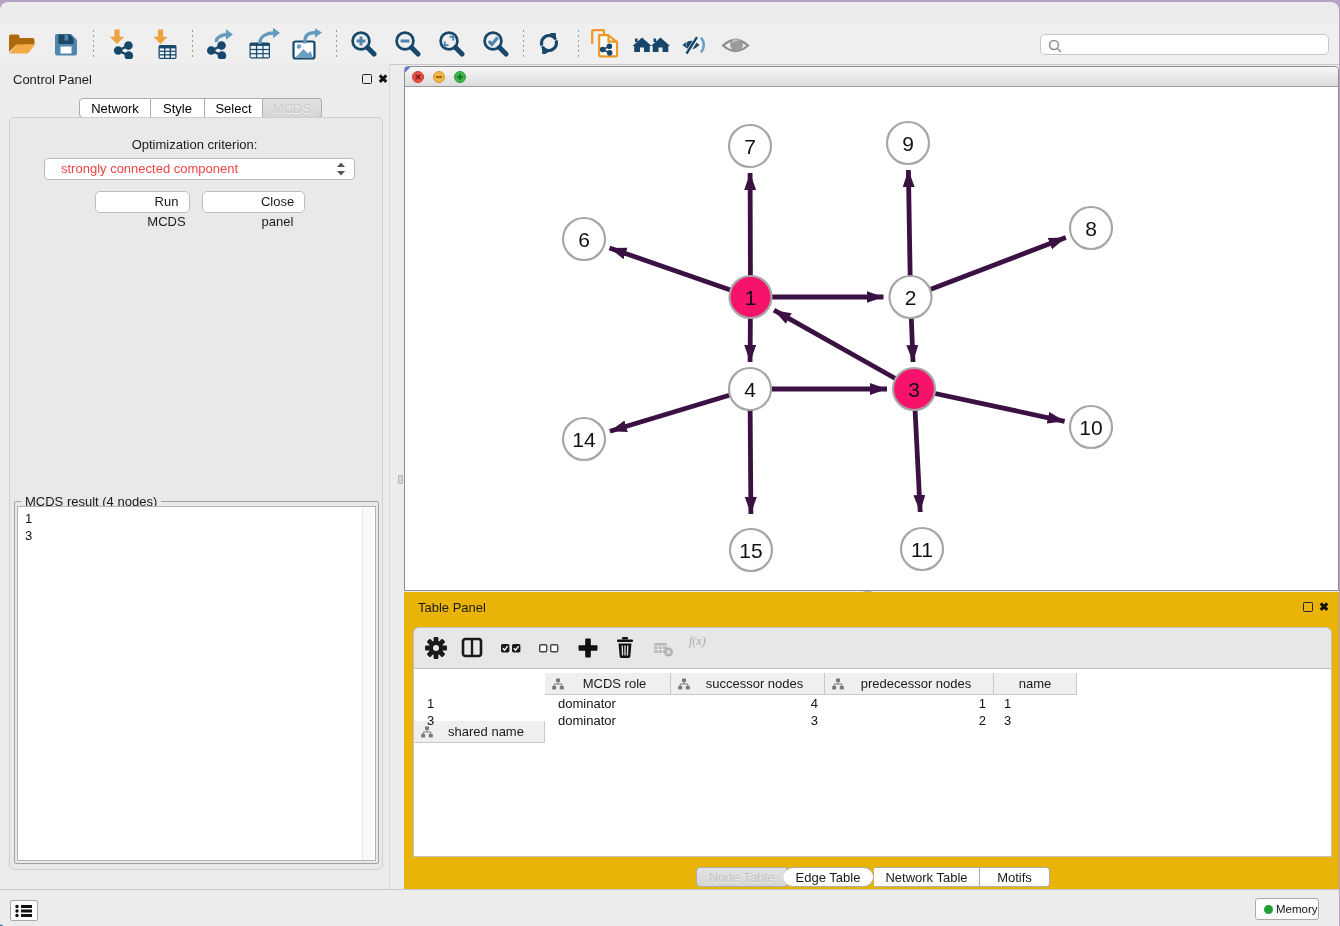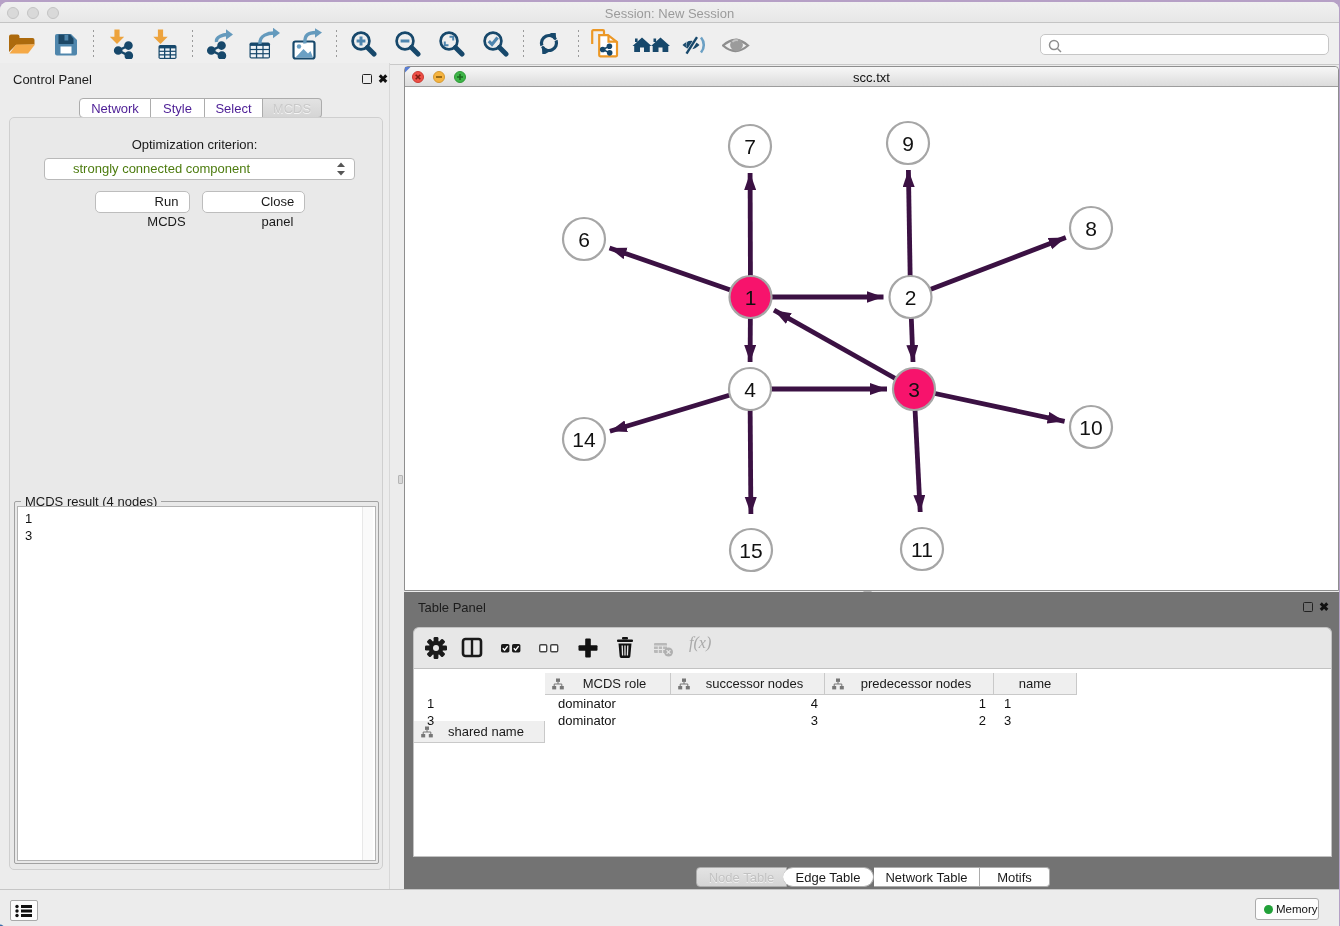--- a/index.html
+++ b/index.html
@@ -24,28 +24,28 @@
 #searchbox { position:absolute; left:1040px; top:11px; width:289px; height:21px;
   background:#fff; border:1px solid #c6c6c6; border-radius:5px; }
 
 #cpanel { position:absolute; left:0; top:61px; width:390px; height:826px; background:#ececec;
   border-right:1px solid #d8d8d8; }
 #cpanel-hdr { position:absolute; left:13px; top:9px; font-size:13px; color:#1c1c1c; }
 .wicon-float { position:absolute; width:10px; height:10px; border:1.5px solid #222; border-radius:1.5px; }
 .wicon-x { position:absolute; font-size:12px; font-weight:bold; color:#111; line-height:1; }
 #cp-tabs { position:absolute; left:79px; top:35px; height:20px; font-size:13px; }
 .cptab { position:absolute; top:0; height:20px; line-height:19px; text-align:center;
-  background:#fff; border:1px solid #acacac; color:#4c1d95; }
+  background:#fff; border:1px solid #acacac; color:#000000; }
 #cp-tabpanel { position:absolute; left:9px; top:54px; width:374px; height:753px;
   background:#e9e9e9; border:1px solid #cfcfcf; border-radius:5px; }
 #opt-label { position:absolute; left:0; top:74px; width:100%; text-align:center;
   font-size:13px; color:#1a1a1a; }
 #opt-select { position:absolute; left:44px; top:95px; width:311px; height:22px;
   background:#fff; border:1px solid #b9b9b9; border-radius:4px;
-  font-size:13px; color:#4d7c0f; line-height:20px; padding-left:28px; }
+  font-size:13px; color:#ef4444; line-height:20px; padding-left:16px; }
 .btn { position:absolute; height:22px; background:#fff; border:1px solid #bdbdbd;
   border-radius:5px; font-size:13px; color:#1a1a1a; text-align:center; line-height:20px;padding-left:48px; }
 
 #grp { position:absolute; left:14px; top:438px; width:365px; height:363px;
   border:1px solid #a2a2a2; border-radius:2px; }
 #grp-legend { position:absolute; left:6px; top:-8px; background:#e9e9e9;
   padding:0 4px; font-size:13px; color:#1a1a1a; }
 #grp-box { position:absolute; left:2px; top:4px; width:359px; height:355px;
   background:#fff; border:1px solid #b3b3b3; }
 #grp-box .scroll { position:absolute; right:2px; top:0px; width:11px; height:353px;
@@ -57,21 +57,21 @@
 #netwin-tb { position:absolute; left:0; top:0; width:100%; height:20px;
   background:linear-gradient(#f7f7f7,#dcdcdc); border-bottom:1px solid #9d9d9d;
   border-radius:4px 4px 0 0; }
 #netwin-tb .t1 { left:7px; top:4px; background:#ee4f46; border-color:#c93c35; }
 #netwin-tb .t2 { left:28px; top:4px; background:#f6b440; border-color:#d49a33; }
 #netwin-tb .t3 { left:49px; top:4px; background:#3eb548; border-color:#2f9a38; }
 #netwin-title { position:absolute; top:3px; left:0; width:100%; text-align:center;
   font-size:13px; color:#111; }
 #graph { position:absolute; left:-1px; top:20px; }
 
-#tpanel { position:absolute; left:404px; top:590px; width:936px; height:297px; background:#737373; }
+#tpanel { position:absolute; left:404px; top:590px; width:936px; height:297px; background:#eab308; }
 #tpanel-hdr { position:absolute; left:14px; top:8px; font-size:13px; color:#1c1c1c; }
 #ttool { position:absolute; left:9px; top:35px; width:919px; height:41px;
   background:#e7e7e7; border:1px solid #c2c2c2; border-radius:6px 6px 0 0; border-bottom:none; }
 #ttable { position:absolute; left:9px; top:76px; width:919px; height:189px;
   background:#fff; border:1px solid #c2c2c2; font-size:13px; color:#111; }
 .th { position:absolute; top:4px; height:22px; background:#efefef;
   border-right:1px solid #c9c9c9; border-bottom:1px solid #c9c9c9; text-align:center;
   font-size:13px; color:#1a1a1a; line-height:22px; }
 .td { position:absolute; font-size:13px; color:#111; }
 
@@ -85,26 +85,20 @@
   border:1px solid #a9a9a9; border-radius:2px; }
 #sb-mem { position:absolute; right:20px; top:8px; width:64px; height:22px; background:#fdfdfd;
   border:1px solid #ababab; border-radius:3px; font-size:11.5px; color:#111;
   line-height:20px; padding-left:20px; }
 #sb-mem .dot { position:absolute; left:8px; top:6px; width:9px; height:9px;
   border-radius:50%; background:#21a038; }
 </style>
 </head>
 <body>
 <div id="win">
-  <div id="titlebar">
-    <div class="tl t1"></div>
-      <div class="tl t2"></div>
-      <div class="tl t3"></div>
-    <div id="title-text">Session: New Session</div>
-  </div>
   <div id="toolbar">
     <svg class="tbi" style="left:9px;top:10px" width="26" height="21" viewBox="0 0 26 21">
         <path d="M0 16.5 V3.5 a2 2 0 0 1 2-2 h6.5 a2 2 0 0 1 2 2 V5 h13 a2 2 0 0 1 2 2 v4.5 L7 12 L0 19 z" fill="#ad6a0d"></path>
         <path d="M7.2 11.5 H26 L19 20.5 H0.5 z" fill="#f5a947"></path>
       </svg>
     <svg class="tbi" style="left:54px;top:10px" width="24" height="23" viewBox="0 0 24 23">
         <path d="M1 3 a2 2 0 0 1 2-2 H17 L23 7 V20.5 a2 2 0 0 1 -2 2 H3 a2 2 0 0 1 -2 -2 z" fill="#4f86ac"></path>
         <path d="M4.5 1.5 v9.5 h15 V5.8 L16 1.5 z" fill="#1c4765"></path>
         <rect x="10.5" y="2" width="3.8" height="5.5" fill="#4f86ac"></rect>
         <rect x="6.5" y="13.5" width="11" height="7" fill="#fff"></rect>
@@ -285,21 +279,20 @@
         <g stroke="#7e1d12" stroke-width="1.6">
           <line x1="10.7" y1="7.7" x2="15.3" y2="12.3"></line>
             <line x1="15.3" y1="7.7" x2="10.7" y2="12.3"></line>
         </g>
         <line x1="31" y1="10" x2="37" y2="10" stroke="#9a6b17" stroke-width="1.8"></line>
         <g stroke="#1d6a20" stroke-width="1.6">
           <line x1="52" y1="10" x2="58" y2="10"></line>
             <line x1="55" y1="7" x2="55" y2="13"></line>
         </g>
       </svg>
-      <div id="netwin-title">scc.txt</div>
     </div>
     <svg id="graph" width="933" height="503">
       <defs>
         <marker id="arr" markerWidth="18" markerHeight="13" refX="17" refY="6" orient="auto" markerUnits="userSpaceOnUse">
           <path d="M0,0 L17,6 L0,12 Z" fill="#3b1143"></path>
         </marker>
       </defs>
       <g stroke="#3b1143" stroke-width="4.8" marker-end="url(#arr)">
         <line x1="346.5" y1="210.0" x2="346.1" y2="86.0"></line>
         <line x1="346.5" y1="210.0" x2="205.5" y2="160.9"></line>
@@ -396,21 +389,21 @@
           <rect x="1" y="5" width="13" height="10" rx="1" fill="#b9b9b9"></rect>
           <g stroke="#e7e7e7" stroke-width="1">
             <line x1="1" y1="8" x2="14" y2="8"></line>
             <line x1="5.3" y1="8" x2="5.3" y2="15"></line>
             <line x1="9.6" y1="8" x2="9.6" y2="15"></line>
             <line x1="1" y1="11.5" x2="14" y2="11.5"></line>
           </g>
           <circle cx="15.5" cy="14" r="4.5" fill="#b0b0b0"></circle>
           <path d="M13.6 12.1 L17.4 15.9 M17.4 12.1 L13.6 15.9" stroke="#e7e7e7" stroke-width="1.3"></path>
         </svg>
-      <div style="position:absolute;left:275px;top:6px;font-family:'Liberation Serif',serif;font-style:italic;font-size:16px;color:#a9a9a9;">f(x)</div>
+      <div style="position:absolute;left:275px;top:6px;font-family:'Liberation Serif',serif;font-style:italic;font-size:12px;color:#a9a9a9;">f(x)</div>
     </div>
     <div id="ttable">
       <div class="th" style="left:0px;width:131px;margin-top:48px;"><svg width="12" height="12" viewBox="0 0 12 12" style="position:absolute;left:7px;top:5px">
             <rect x="4" y="0.5" width="4" height="3.4" fill="#777"></rect>
             <rect x="0.2" y="8" width="4" height="3.4" fill="#777"></rect>
             <rect x="7.8" y="8" width="4" height="3.4" fill="#777"></rect>
             <path d="M6 4 V6 M2.2 8 V6 H9.8 V8" fill="none" stroke="#777" stroke-width="1"></path>
           </svg><span style="margin-left:14px">shared name</span></div>
       <div class="th" style="left:131px;width:126px;"><svg width="12" height="12" viewBox="0 0 12 12" style="position:absolute;left:7px;top:5px">
             <rect x="4" y="0.5" width="4" height="3.4" fill="#777"></rect>

